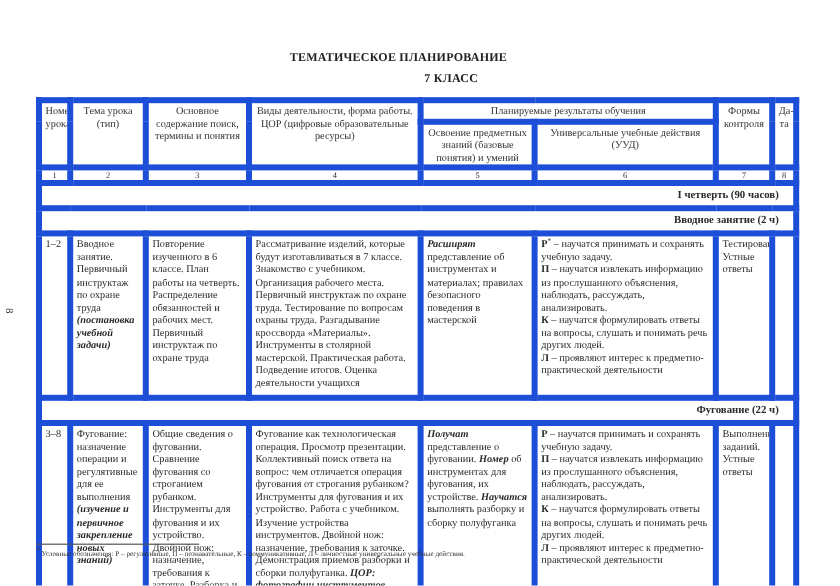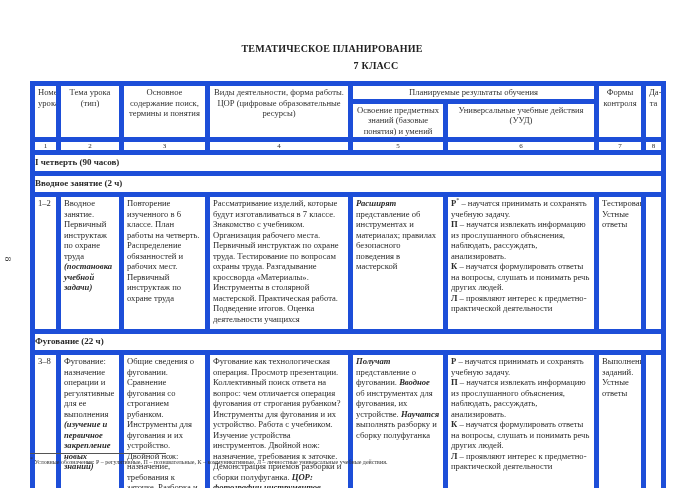--- a/index.html
+++ b/index.html
@@ -22,21 +22,21 @@
     position:absolute; left:30px; top:81px;
     border-collapse:collapse; table-layout:fixed; width:631px;
     font-size:8.6px; line-height:10.5px;
   }
   table.plan td, table.plan th {
     border:5px solid #1d4ed8; vertical-align:top; padding:1px 3px;
     font-weight:normal; overflow:hidden;
   }
   th.h { text-align:center; vertical-align:middle; color:#333; }
   tr.nums td { text-align:center; font-size:7px; line-height:8px; padding:0 2px; }
-  tr.sect td { text-align:left; font-weight:bold; font-size:9px; padding:2px 12px 3px 0; height:11px; }
+  tr.sect td { text-align:right; font-weight:bold; font-size:9px; padding:2px 12px 3px 0; height:11px; }
   .it { font-style:italic;font-weight:bold; }
   .b { font-weight:bold; }
   .fn-line {
     position:absolute; left:30px; top:453px; width:136px; height:0;
     border-top:1px solid #555;
   }
   .footnote {
     position:absolute; left:30px; top:459px; font-size:6px; color:#333;
     white-space:nowrap;
   }
@@ -126,21 +126,21 @@
       <span class="it">(изучение и первичное закрепление новых знаний)</span>
     </td>
     <td>Общие сведения о фуговании. Сравнение фугования со строганием рубанком. Инструменты для фугования и их устройство. Двойной нож: назначение, требования к заточке. Разборка и сборка полуфуганка</td>
     <td>
       <span>Фугование как технологическая операция. Просмотр презентации. Коллективный поиск ответа на вопрос: чем отличается операция фугования от строгания рубанком? Инструменты для фугования и их устройство. Работа с учебником. Изучение устройства инструментов. Двойной нож: назначение, требования к заточке. Демонстрация приемов разборки и сборки полуфуганка.</span>
       <span class="it">ЦОР: фотографии инструментов</span>
     </td>
     <td>
       <span class="it">Получат</span>
       <span>представление о фуговании.</span>
-      <span class="it">Вводное</span>
+      <span class="it">Номер</span>
       <span>об инструментах для фугования, их устройстве.</span>
       <span class="it">Научатся</span>
       <span>выполнять разборку и сборку полуфуганка</span>
     </td>
     <td>
       <div><span class="b">Р</span><span> – научатся принимать и сохранять учебную задачу.</span></div>
       <div><span class="b">П</span><span> – научатся извлекать информацию из прослушанного объяснения, наблюдать, рассуждать, анализировать.</span></div>
       <div><span class="b">К</span><span> – научатся формулировать ответы на вопросы, слушать и понимать речь других людей.</span></div>
       <div><span class="b">Л</span><span> – проявляют интерес к предметно-практической деятельности</span></div>
     </td>

